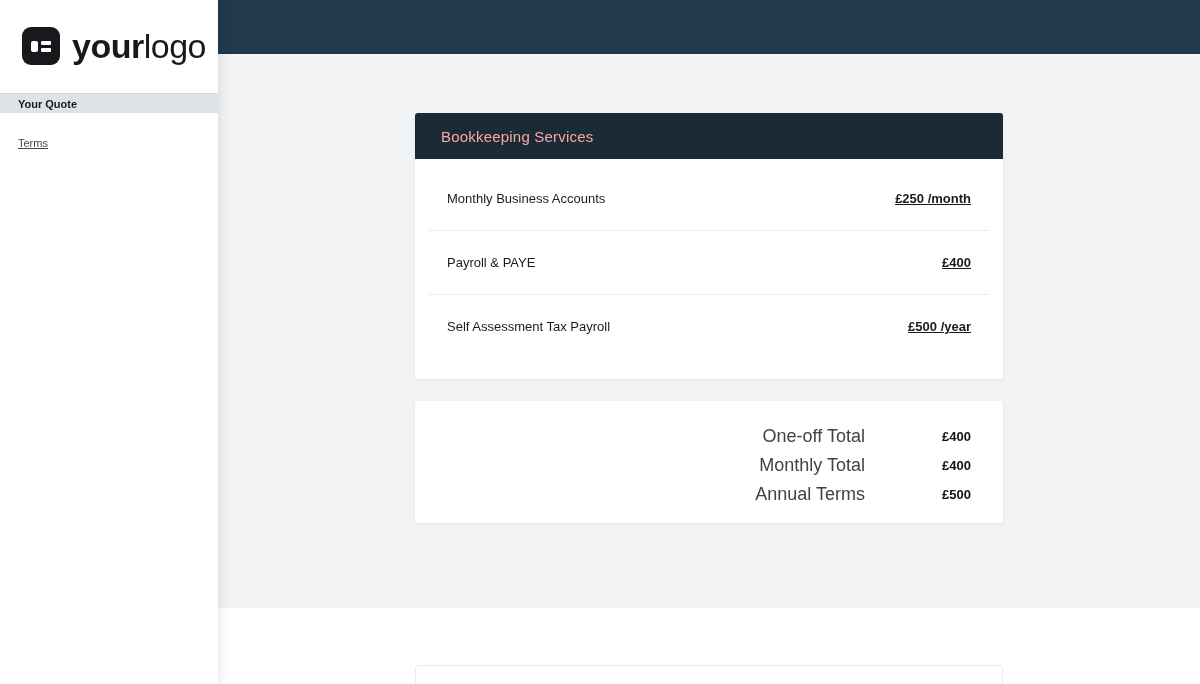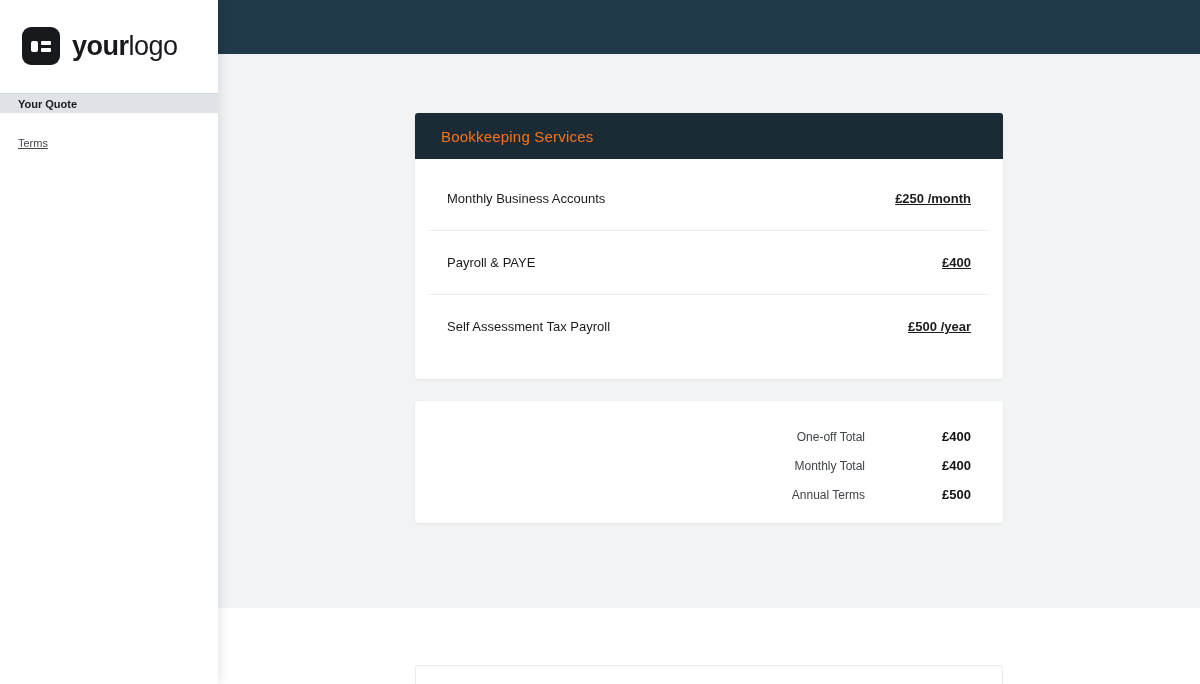--- a/index.html
+++ b/index.html
@@ -54,21 +54,21 @@
     width:38px;height:38px;flex:0 0 38px;
     background:var(--logo-dark);
     border-radius:9px;
     display:flex;align-items:center;justify-content:center;
   }
   .logo-glyph{display:flex;align-items:center;gap:3px;}
   .logo-glyph .block{width:7px;height:11px;background:#fff;border-radius:2px;}
   .logo-glyph .bars{display:flex;flex-direction:column;gap:3px;}
   .logo-glyph .bars span{display:block;width:10px;height:4px;background:#fff;border-radius:1px;}
   .logo-text{
-    font-size:27px;line-height:1;color:var(--logo-dark);
+    font-size:34px;line-height:1;color:var(--logo-dark);
     letter-spacing:-0.5px;white-space:nowrap;
   }
   .logo-text .b{font-weight:700;}
   .logo-text .r{font-weight:400;}
 
   .nav{margin-top:28px;}
   .nav-item{
     height:20px;display:flex;align-items:center;
     padding-left:18px;
     font-size:11px;color:var(--text-gray);
@@ -87,36 +87,36 @@
     background:#ffffff;border-radius:3px;
     box-shadow:0 1px 3px rgba(0,0,0,0.07);
     z-index:5;
   }
   .quote-card{top:113px;height:266px;}
   .quote-card-header{
     height:46px;background:var(--card-header);
     border-radius:3px 3px 0 0;
     display:flex;align-items:center;
     padding:0 26px;
-    color:#f97316;font-size:15px;font-weight:400;letter-spacing:0.2px;
+    color:#fca5a5;font-size:15px;font-weight:400;letter-spacing:0.2px;
   }
   .quote-card-body{padding:8px 0 21px;}
   .item-row{
     height:63px;display:flex;align-items:center;justify-content:space-between;
     padding:0 32px;
   }
   .item-name{font-size:13px;font-weight:400;color:var(--text-dark);}
   .item-price{font-size:13px;font-weight:700;color:var(--text-dark);text-decoration:underline;}
   .row-divider{height:1px;background:var(--divider);margin:0 14px;}
 
   .totals-card{top:401px;height:122px;padding:21px 32px 16px;}
   .total-row{
     height:29px;display:flex;align-items:center;justify-content:flex-end;
   }
-  .total-label{font-size:12px;font-weight:400;color:#3f4348;}
+  .total-label{font-size:18px;font-weight:400;color:#3f4348;}
   .total-value{
     width:106px;text-align:right;
     font-size:13px;font-weight:700;color:#101214;
   }
 
   .next-card{
     top:665px;height:40px;
     border:1px solid #ebebeb;
     box-shadow:none;
     border-radius:3px 3px 0 0;

